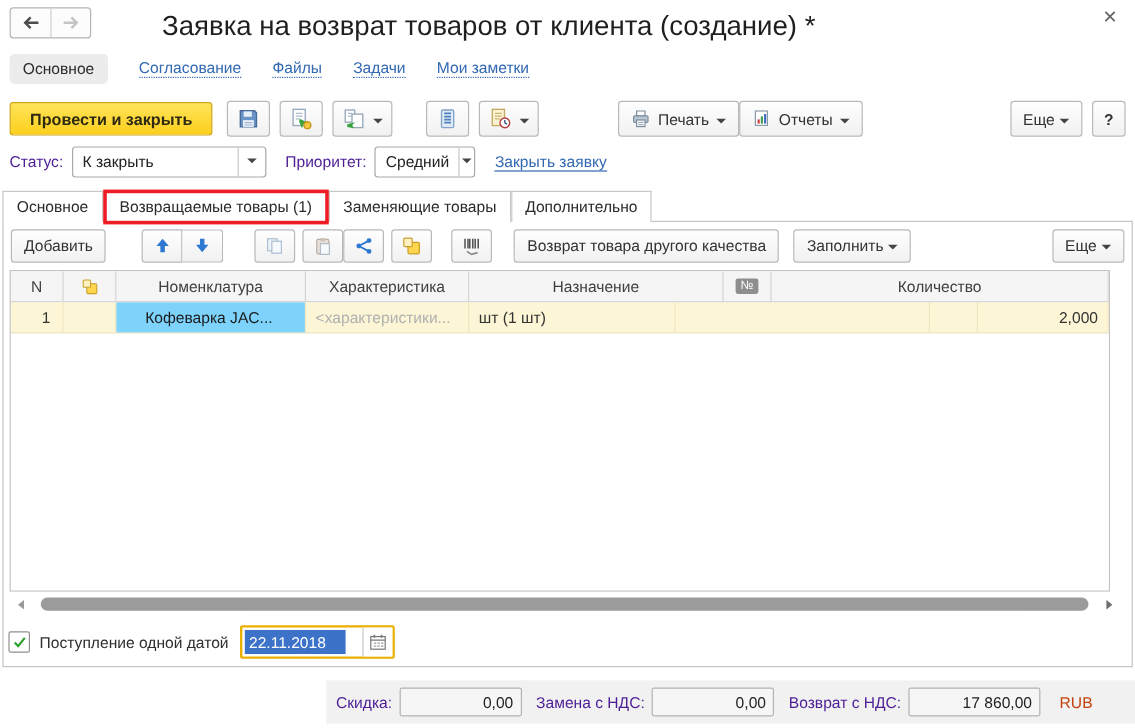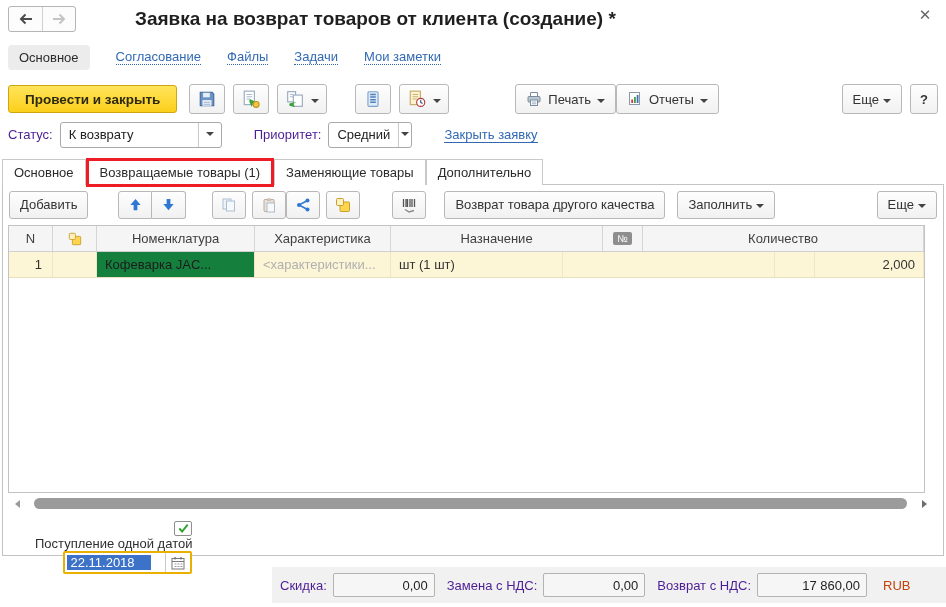--- a/index.html
+++ b/index.html
@@ -3,41 +3,41 @@
 <meta charset="utf-8">
 <style>
   html,body{margin:0;padding:0;background:#fff;}
   .app{position:relative;width:946px;height:607px;background:#fff;overflow:hidden;
        font-family:"Liberation Sans","DejaVu Sans",sans-serif;font-size:13px;color:#333;}
   .lbl{color:#4c1d95;}
   
   .histgroup{position:absolute;left:8px;top:6px;display:flex;border:1px solid #b5b5b5;border-radius:3px;background:#fcfcfc;height:26px;box-sizing:border-box;}
   .histbtn{width:33px;display:flex;align-items:center;justify-content:center;background:transparent;border:none;padding:0;cursor:pointer;}
   .histbtn + .histbtn{border-left:1px solid #cfcfcf;}
-  .title{position:absolute;left:135px;top:8px;font-size:19px;font-weight:bold;color:#1f1f1f;white-space:nowrap;}
+  .title{position:absolute;left:135px;top:8px;font-size:23px;font-weight:normal;color:#1f1f1f;white-space:nowrap;}
   .closex{position:absolute;right:12px;top:6px;width:18px;height:18px;color:#666;font-size:15px;line-height:18px;text-align:center;cursor:pointer;}
   .closex::after{content:"✕";}
   
   .navrow{position:absolute;left:8px;top:44px;height:26px;display:flex;align-items:center;gap:26px;}
   .navpill{background:#ececec;border-radius:4px;padding:5px 11px;color:#2b2b2b;cursor:pointer;}
   .navlink{color:#3269b2;text-decoration:none;border-bottom:1px dotted #3269b2;cursor:pointer;line-height:15px;}
   .navlink.solid{border-bottom:1px solid #3269b2;}
   
   .toolbar{position:absolute;left:8px;right:8px;top:84px;height:30px;display:flex;align-items:center;}
   .btn,.iconbtn{display:flex;align-items:center;justify-content:center;background:linear-gradient(#fefefe,#f1f1f1);
       border:1px solid #b8b8b8;border-radius:3px;height:30px;box-sizing:border-box;cursor:pointer;color:#333;font-size:13px;padding:0 10px;white-space:nowrap;}
   .iconbtn{width:36px;padding:0;}
   .iconbtn.wcaret{width:50px;gap:3px;}
   .btn-primary{background:linear-gradient(#ffe45a,#fccf1b);border:1px solid #cfa612;border-radius:3px;height:28px;
       font-weight:bold;color:#2e2a12;padding:0 16px;cursor:pointer;font-size:13.5px;display:flex;align-items:center;}
   .caret{display:inline-block;}
   .caret::after{content:"";display:inline-block;border:4px solid transparent;border-top-color:#444;margin-left:4px;transform:translateY(3px);}
   .spacer{flex:1;}
   .ml6{margin-left:6px}.ml8{margin-left:8px}.ml10{}.ml12{margin-left:12px}
-  .ml16{margin-left:32px}.ml18{margin-left:18px}.ml26{margin-left:26px}.ml28{margin-left:28px}
+  .ml16{margin-left:16px}.ml18{margin-left:18px}.ml26{margin-left:26px}.ml28{margin-left:28px}
   .ml30{margin-left:30px}.ml66{margin-left:66px}
   .btn .blabel{margin:0 2px 0 6px;}
   .helpbtn{width:28px;padding:0;font-weight:bold;}
   
   .statusrow{position:absolute;left:8px;top:121px;height:27px;display:flex;align-items:center;}
   .combo{display:flex;align-items:stretch;border:1px solid #a9a9a9;border-radius:3px;height:26px;box-sizing:border-box;background:#fff;margin-left:7px;cursor:pointer;}
   .combo .cval{flex:1;display:flex;align-items:center;padding:0 8px;color:#222;}
   .combo .cbtn{width:22px;border-left:1px solid #c9c9c9;display:flex;align-items:center;justify-content:center;}
   .combo .cbtn .caret::after{margin-left:0;transform:translateY(1px);}
   .w162{width:162px;} .w84{width:84px;}
@@ -57,35 +57,35 @@
   
   .tablebox{position:absolute;left:5px;right:18px;top:40px;height:268px;border:1px solid #c3c3c3;box-sizing:border-box;display:flex;flex-direction:column;overflow:hidden;}
   .trow{display:flex;height:26px;box-sizing:border-box;flex:0 0 26px;}
   .thead{background:#f5f5f5;border-bottom:1px solid #d0d0d0;color:#3f3f3f;}
   .tcell{box-sizing:border-box;display:flex;align-items:center;justify-content:center;overflow:hidden;white-space:nowrap;}
   .thead .tcell{border-right:1px solid #d5d5d5;}
   .cN{width:44px;} .cIc{width:44px;} .cNom{width:158px;} .cChar{width:136px;} .cUnit{width:172px;} .cPur{width:212px;} .cNum{width:40px;} .cQty{flex:1;}
   .drow{background:#fcf5d6;border-bottom:1px solid #e8e0bd;}
   .drow .tcell{border-right:1px solid #efe7c4;}
   .drow .cN{justify-content:flex-end;padding-right:10px;}
-  .drow .cNom{background:#15803d;justify-content:flex-start;padding-left:8px;color:#1c1c1c;}
+  .drow .cNom{background:#7dd3fc;justify-content:flex-start;padding-left:24px;color:#1c1c1c;}
   .drow .cChar{justify-content:flex-start;padding-left:8px;color:#b0b0b0;}
   .drow .cUnit{justify-content:flex-start;padding-left:8px;}
   .drow .cQty{justify-content:flex-end;padding-right:8px;}
   .tfill{flex:1;background:#fff;}
   .numbadge{background:#8e8e8e;color:#fff;font-size:10px;border-radius:2px;padding:1px 4px;line-height:11px;}
   
   .hscroll{position:absolute;left:5px;right:10px;top:311px;height:15px;display:flex;align-items:center;}
   .sarr{width:14px;height:14px;display:flex;align-items:center;justify-content:center;cursor:pointer;}
   .sarr.l::after{content:"";border:4px solid transparent;border-right:5px solid #9a9a9a;}
   .sarr.r::after{content:"";border:4px solid transparent;border-left:5px solid #6e6e6e;}
   .strack{flex:1;height:11px;position:relative;}
   .sthumb{position:absolute;left:12px;right:12px;top:0;height:11px;background:#9b9b9b;border-radius:6px;cursor:grab;}
   
-  .chkrow{position:absolute;left:24px;top:336px;height:28px;display:flex;align-items:flex-end;flex-direction:column;}
+  .chkrow{position:absolute;left:4px;top:336px;height:28px;display:flex;align-items:center;}
   .checkbox{width:16px;height:16px;border:1px solid #8f8f8f;border-radius:2px;background:#fff;display:flex;align-items:center;justify-content:center;cursor:pointer;}
   .chklabel{margin-left:8px;color:#2e2e2e;}
   .datefield{margin-left:10px;display:flex;align-items:stretch;border:2px solid #eab000;border-radius:2px;background:#fff;height:24px;box-sizing:content-box;cursor:text;}
   .dateval{display:flex;align-items:center;padding:0 3px;margin:2px 0 2px 2px;background:#3c72c8;color:#ffffff;min-width:78px;}
   .datepad{width:14px;}
   .calbtn{width:24px;border-left:1px solid #c9c9c9;display:flex;align-items:center;justify-content:center;cursor:pointer;background:#fff;}
   
   .totals{position:absolute;left:272px;right:0;top:567px;height:36px;background:#f1f1f1;display:flex;align-items:center;padding-left:8px;box-sizing:border-box;}
   .rofield{height:24px;border:1px solid #b3b3b3;border-radius:2px;background:#f6f6f6;display:flex;align-items:center;justify-content:flex-end;padding:0 6px;box-sizing:border-box;color:#222;}
   .w100{width:102px;} .w108{width:110px;}
@@ -207,21 +207,21 @@
     <button class="btn">
       <span>Еще</span>
       <span class="caret"></span>
     </button>
     <button class="btn helpbtn ml8">?</button>
   </div>
 
   <div class="statusrow">
     <span class="lbl">Статус:</span>
     <div class="combo w162">
-      <span class="cval">К возврату</span>
+      <span class="cval">К закрыть</span>
       <span class="cbtn">
           <span class="caret"></span>
         </span>
     </div>
     <span class="lbl ml16">Приоритет:</span>
     <div class="combo w84">
       <span class="cval">Средний</span>
       <span class="cbtn">
           <span class="caret"></span>
         </span>

